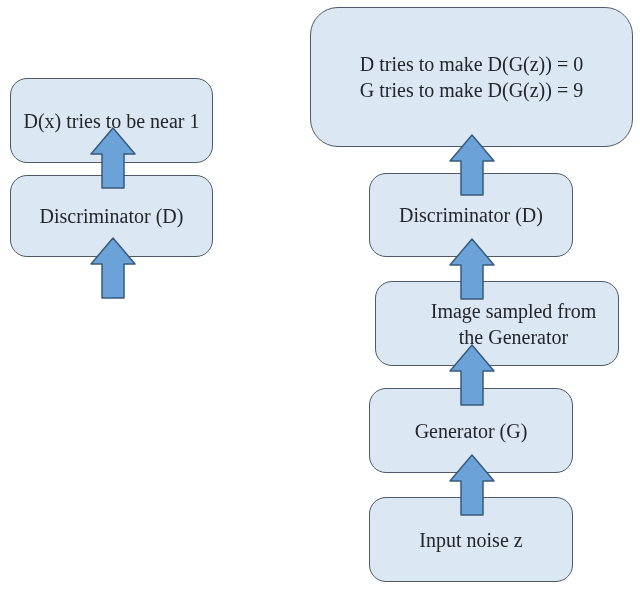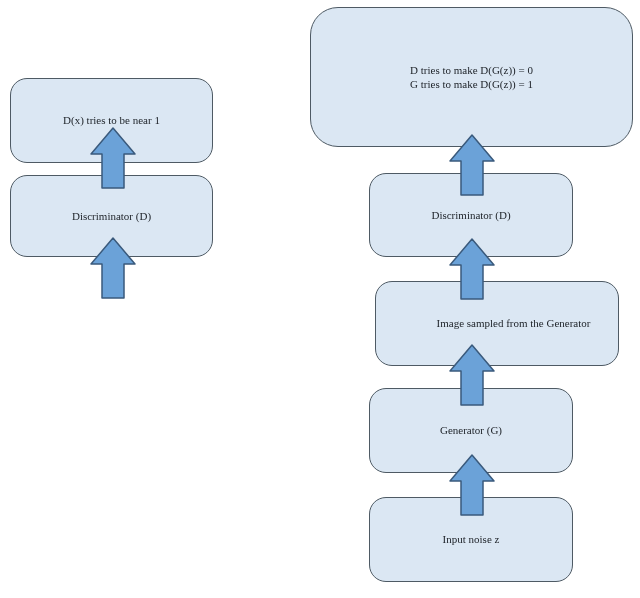--- a/index.html
+++ b/index.html
@@ -22,21 +22,21 @@
     overflow: hidden;
   }
   .node {
     position: absolute;
     background: var(--box-fill);
     border: 1.6px solid var(--box-border);
     display: flex;
     align-items: center;
     justify-content: center;
     text-align: center;
-    font-size: 11px;
+    font-size: 20px;
     line-height: 1.3;
     padding: 0 12px;
   }
   .r16 { border-radius: 17px; }
   .r28 { border-radius: 28px; }
   .arrow {
     position: absolute;
     display: block;
   }
   .arrow polygon {
@@ -71,21 +71,21 @@
   <svg class="arrow" style="left:90px; top:127px;" width="46" height="62" viewBox="0 0 46 62" aria-hidden="true">
     <polygon points="23,1 45,27 34,27 34,61 12,61 12,27 1,27"></polygon>
   </svg>
   <svg class="arrow" style="left:90px; top:237px;" width="46" height="62" viewBox="0 0 46 62" aria-hidden="true">
     <polygon points="23,1 45,27 34,27 34,61 12,61 12,27 1,27"></polygon>
   </svg>
 
   <div class="node r28 n-goal">
     <div>
       <div>D tries to make D(G(z)) = 0</div>
-      <div>G tries to make D(G(z)) = 1</div>
+      <div>G tries to make D(G(z)) = 9</div>
     </div>
   </div>
   <div class="node r16 n-right-disc">
     <span>Discriminator (D)</span>
   </div>
   <div class="node r16 n-right-img">
     <span>Image sampled from the Generator</span>
   </div>
   <div class="node r16 n-right-noise">
     <span>Input noise z</span>

